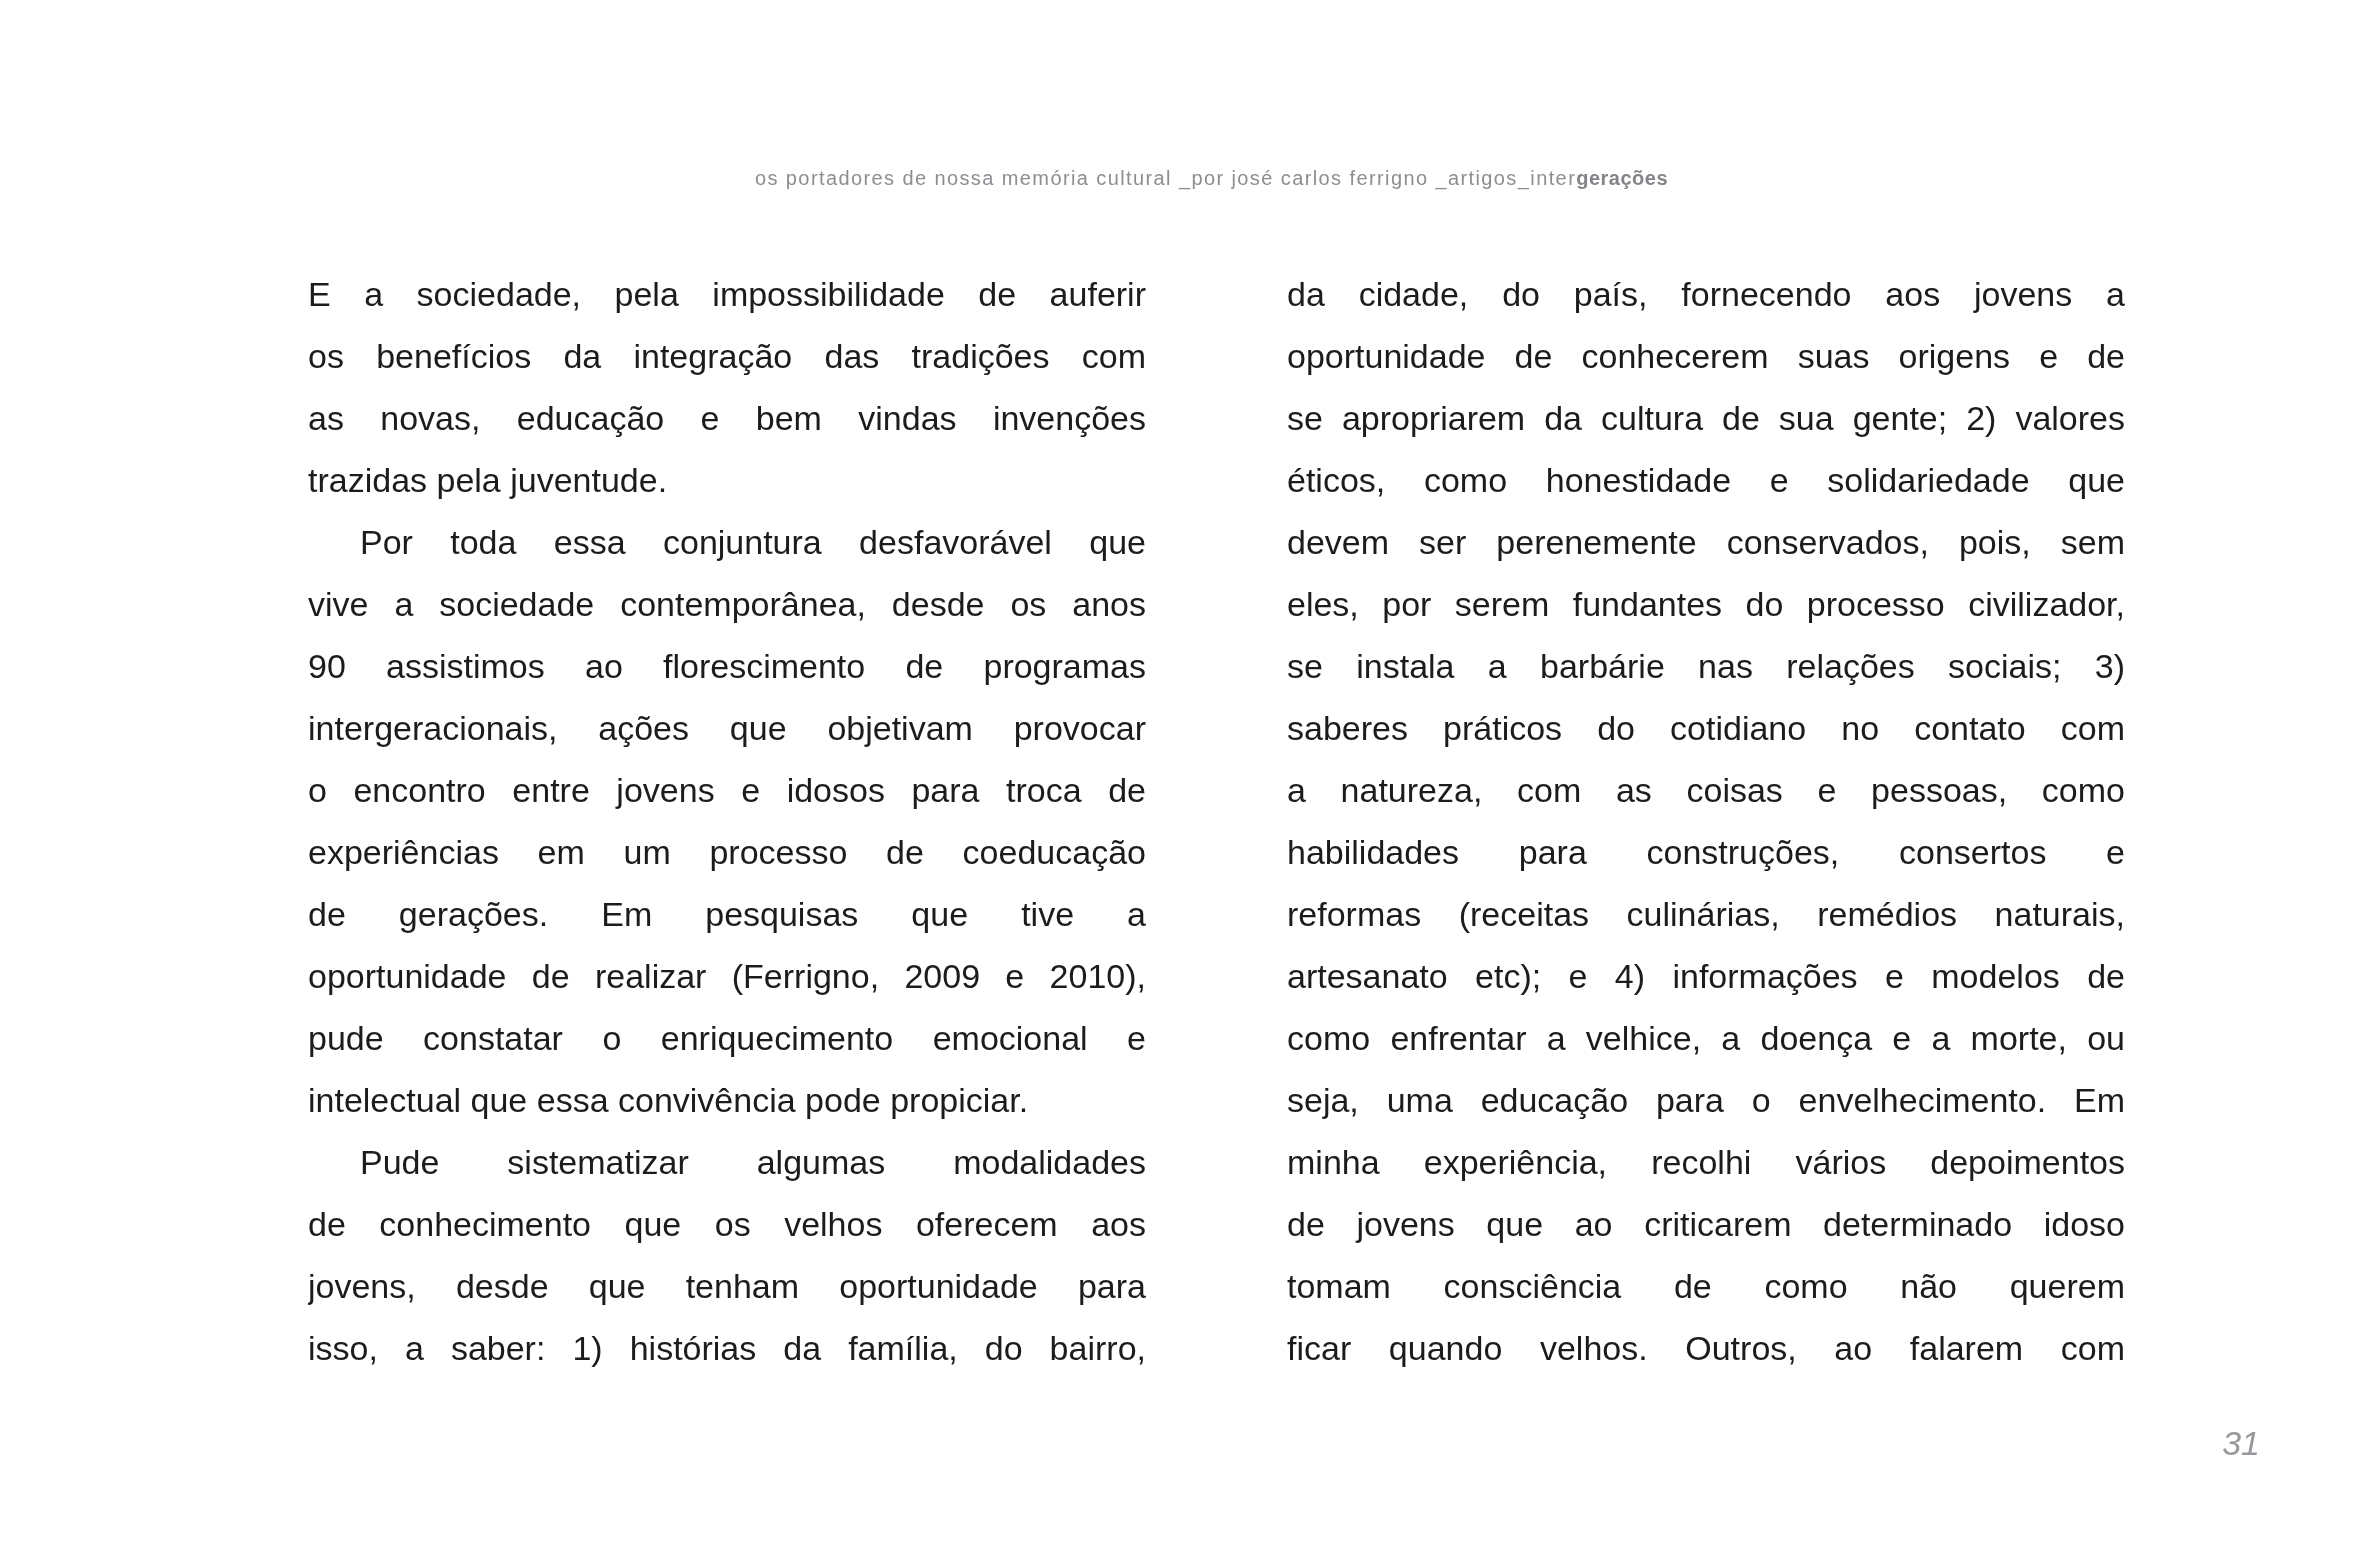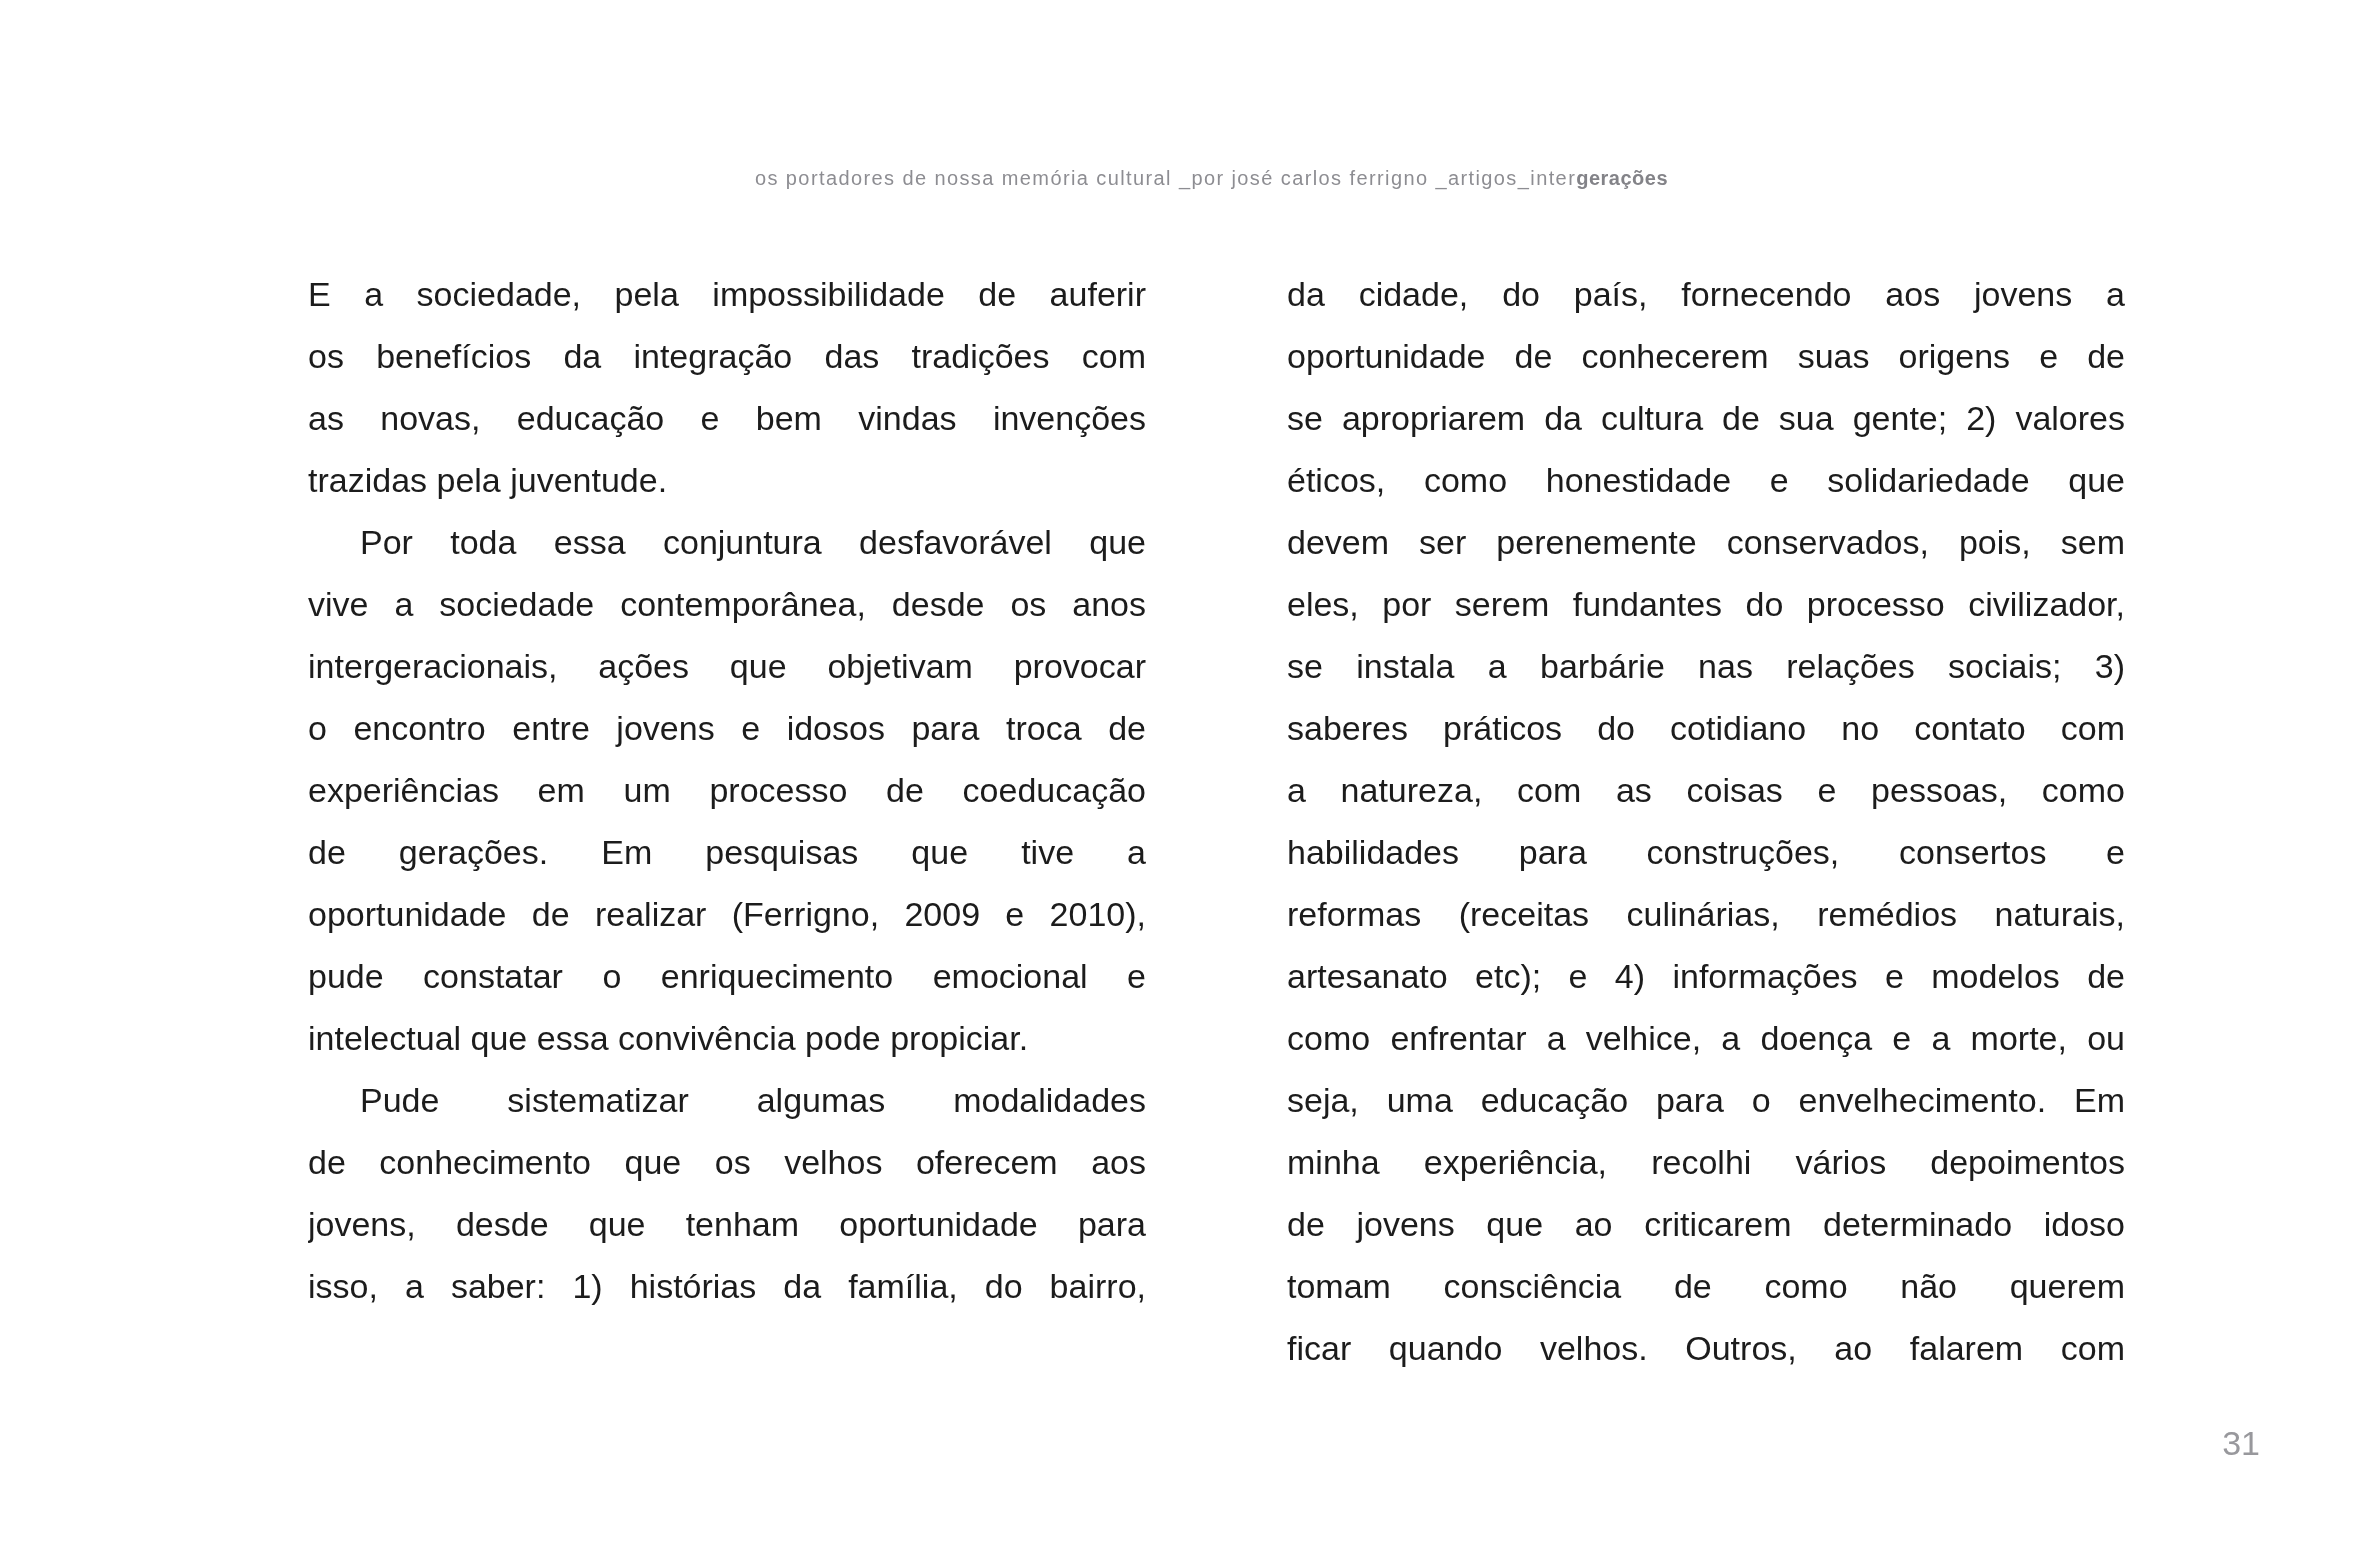--- a/index.html
+++ b/index.html
@@ -45,37 +45,39 @@
   .line.para-end { text-align-last: left; }
   .line.indent { padding-left: 52px; }
   .line b { font-weight: normal; }
   .page-number {
     position: absolute;
     top: 1425px;
     right: 119px;
     font-size: 34px;
     line-height: 37px;
     color: #98989c;
+    font-style: italic;
   }
 </style>
 </head>
 <body>
 
 <header class="page-header">
   <span>os portadores de nossa memória cultural _por josé carlos ferrigno _artigos_inter</span><span class="bold-part">gerações</span>
 </header>
 
 <main class="columns">
   <div class="col">
       <div class="line"><span>E a sociedade, pela impossibilidade de auferir</span></div>
       <div class="line"><span>os benefícios da integração das tradições com</span></div>
       <div class="line"><span>as novas, educação e bem vindas invenções</span></div>
       <div class="line para-end"><span>trazidas pela juventude.</span></div>
       <div class="line indent"><b>Por toda essa conjuntura desfavorável</b><span> que</span></div>
       <div class="line"><span>vive a sociedade contemporânea, desde os anos</span></div>
+      <div class="line"><span>90 assistimos ao florescimento de programas</span></div>
       <div class="line"><span>intergeracionais, ações que objetivam provocar</span></div>
       <div class="line"><span>o encontro entre jovens e idosos para troca de</span></div>
       <div class="line"><span>experiências em um processo de coeducação</span></div>
       <div class="line"><span>de gerações. Em pesquisas que tive a</span></div>
       <div class="line"><span>oportunidade de realizar (Ferrigno, 2009 e 2010),</span></div>
       <div class="line"><span>pude constatar o enriquecimento emocional e</span></div>
       <div class="line para-end"><span>intelectual que essa convivência pode propiciar.</span></div>
       <div class="line indent"><span>Pude sistematizar algumas modalidades</span></div>
       <div class="line"><span>de conhecimento que os velhos oferecem aos</span></div>
       <div class="line"><span>jovens, desde que tenham oportunidade para</span></div>

